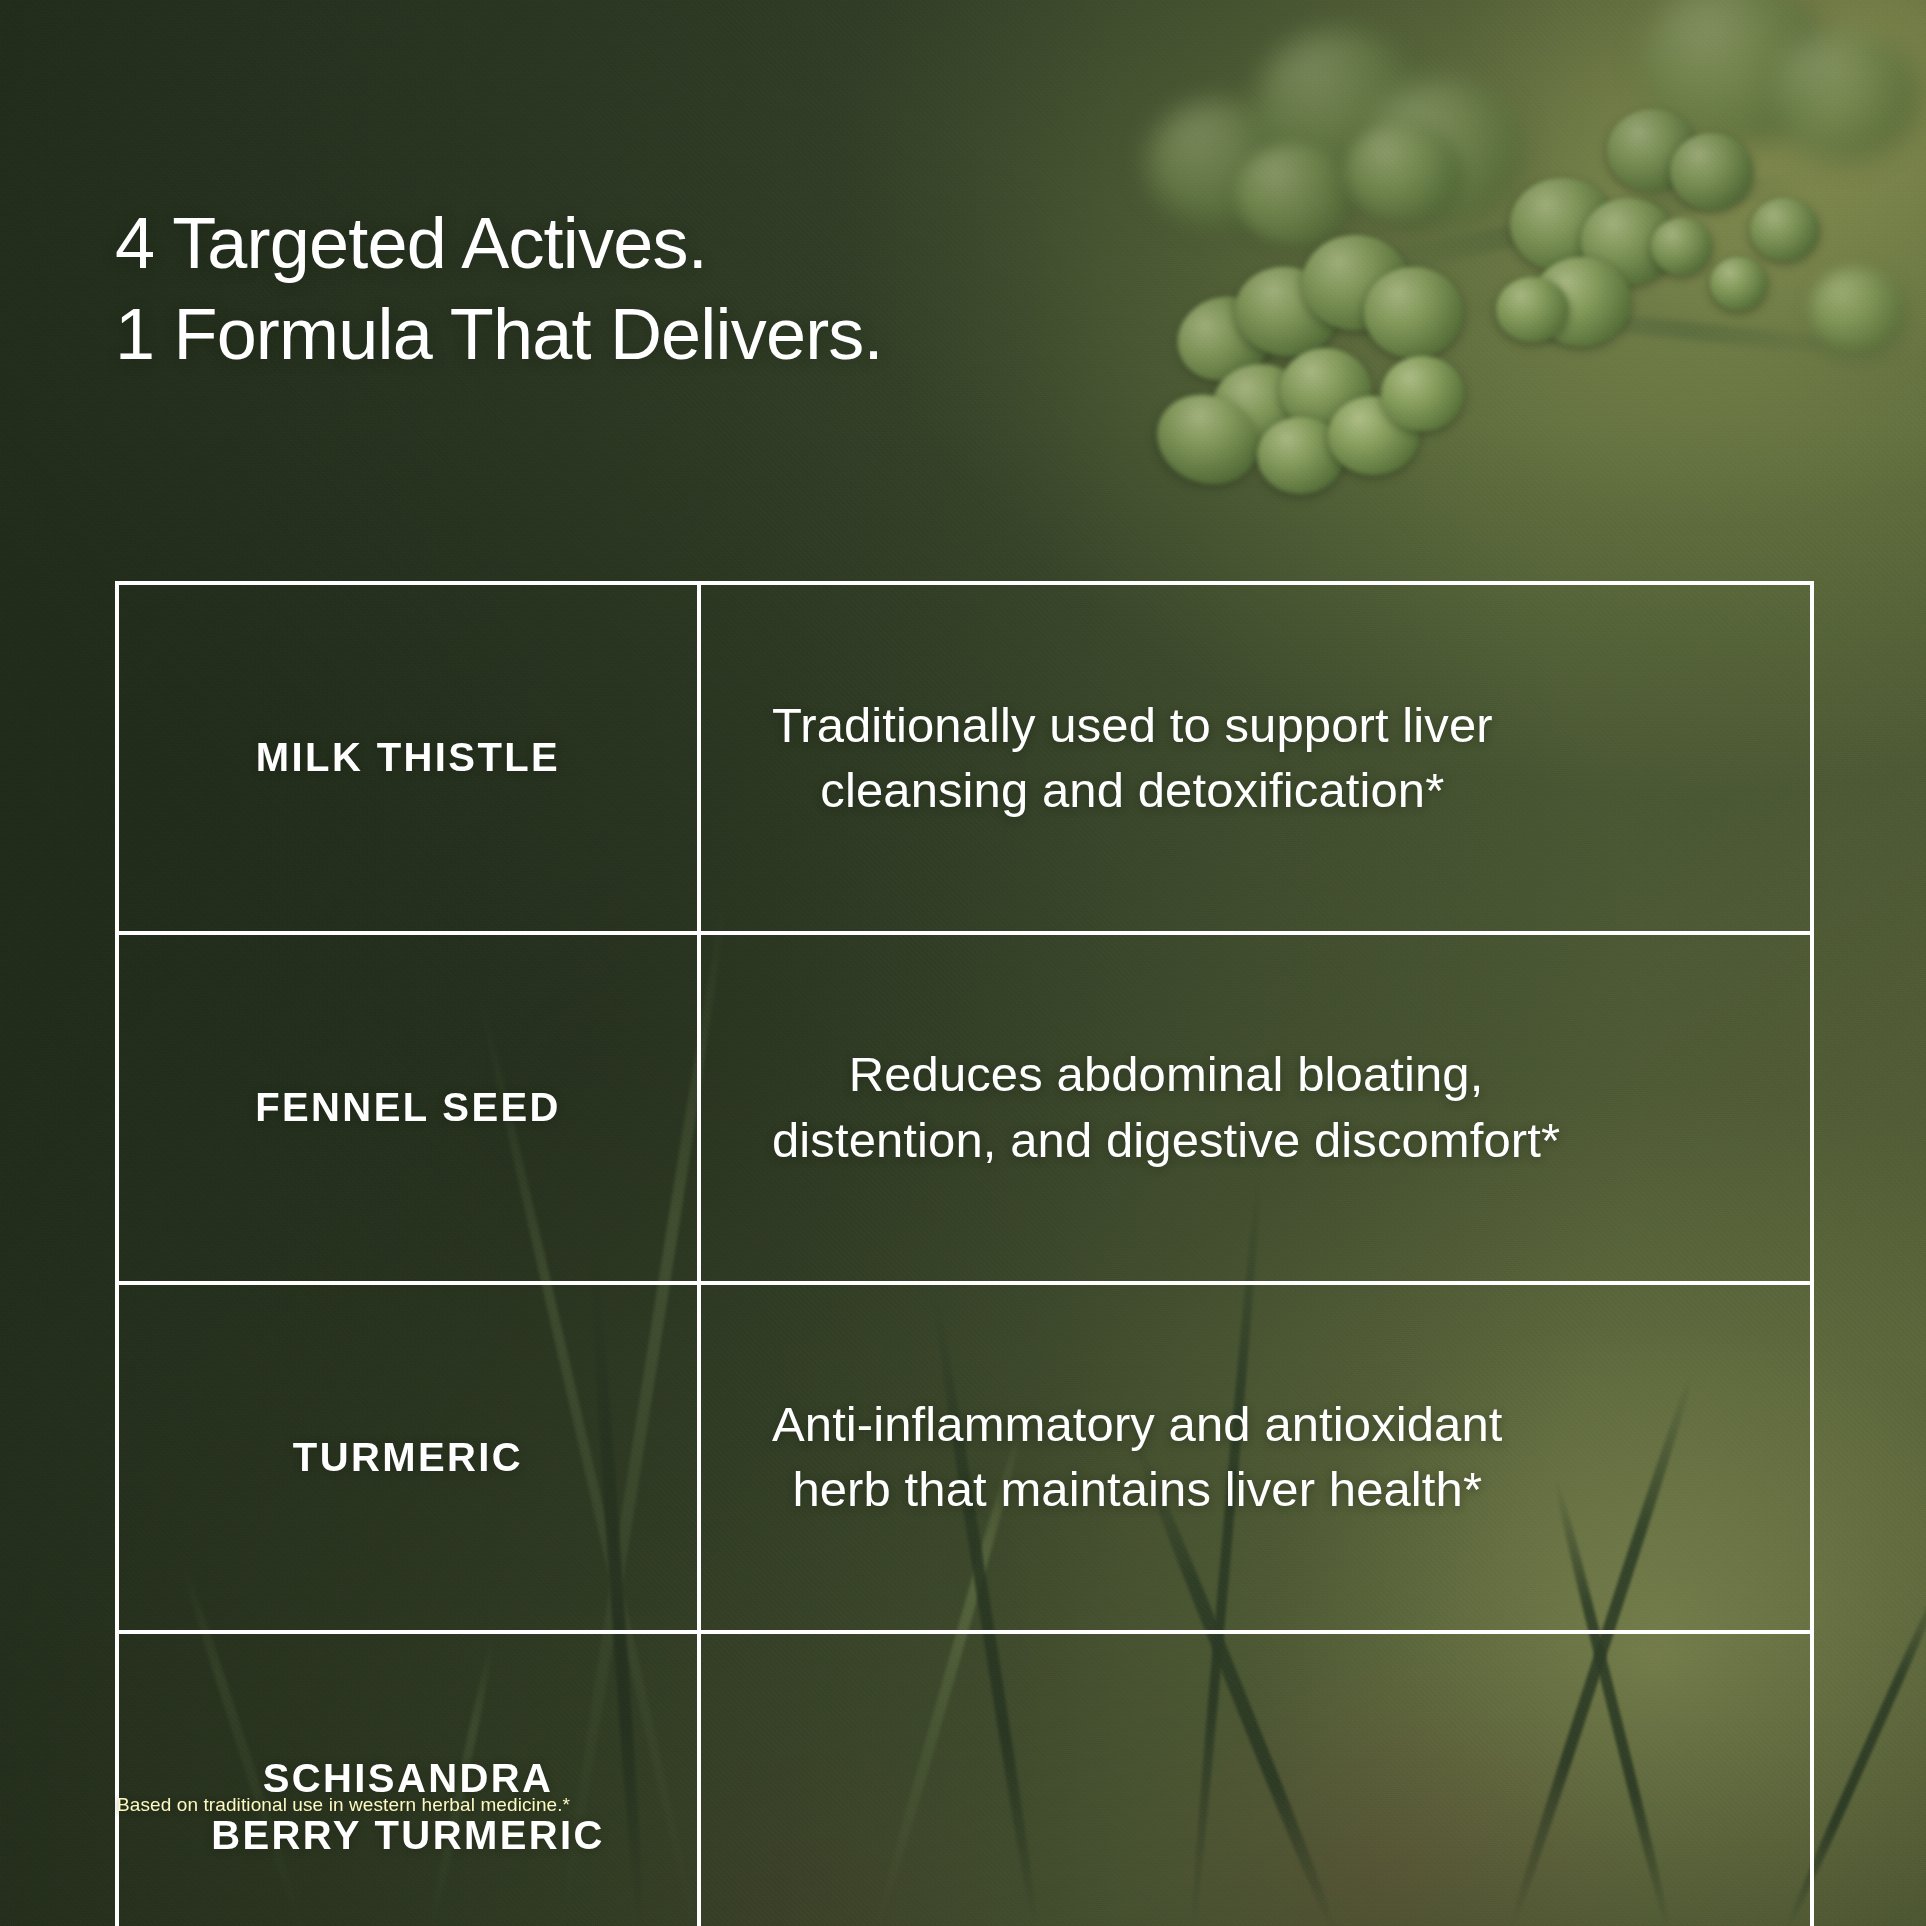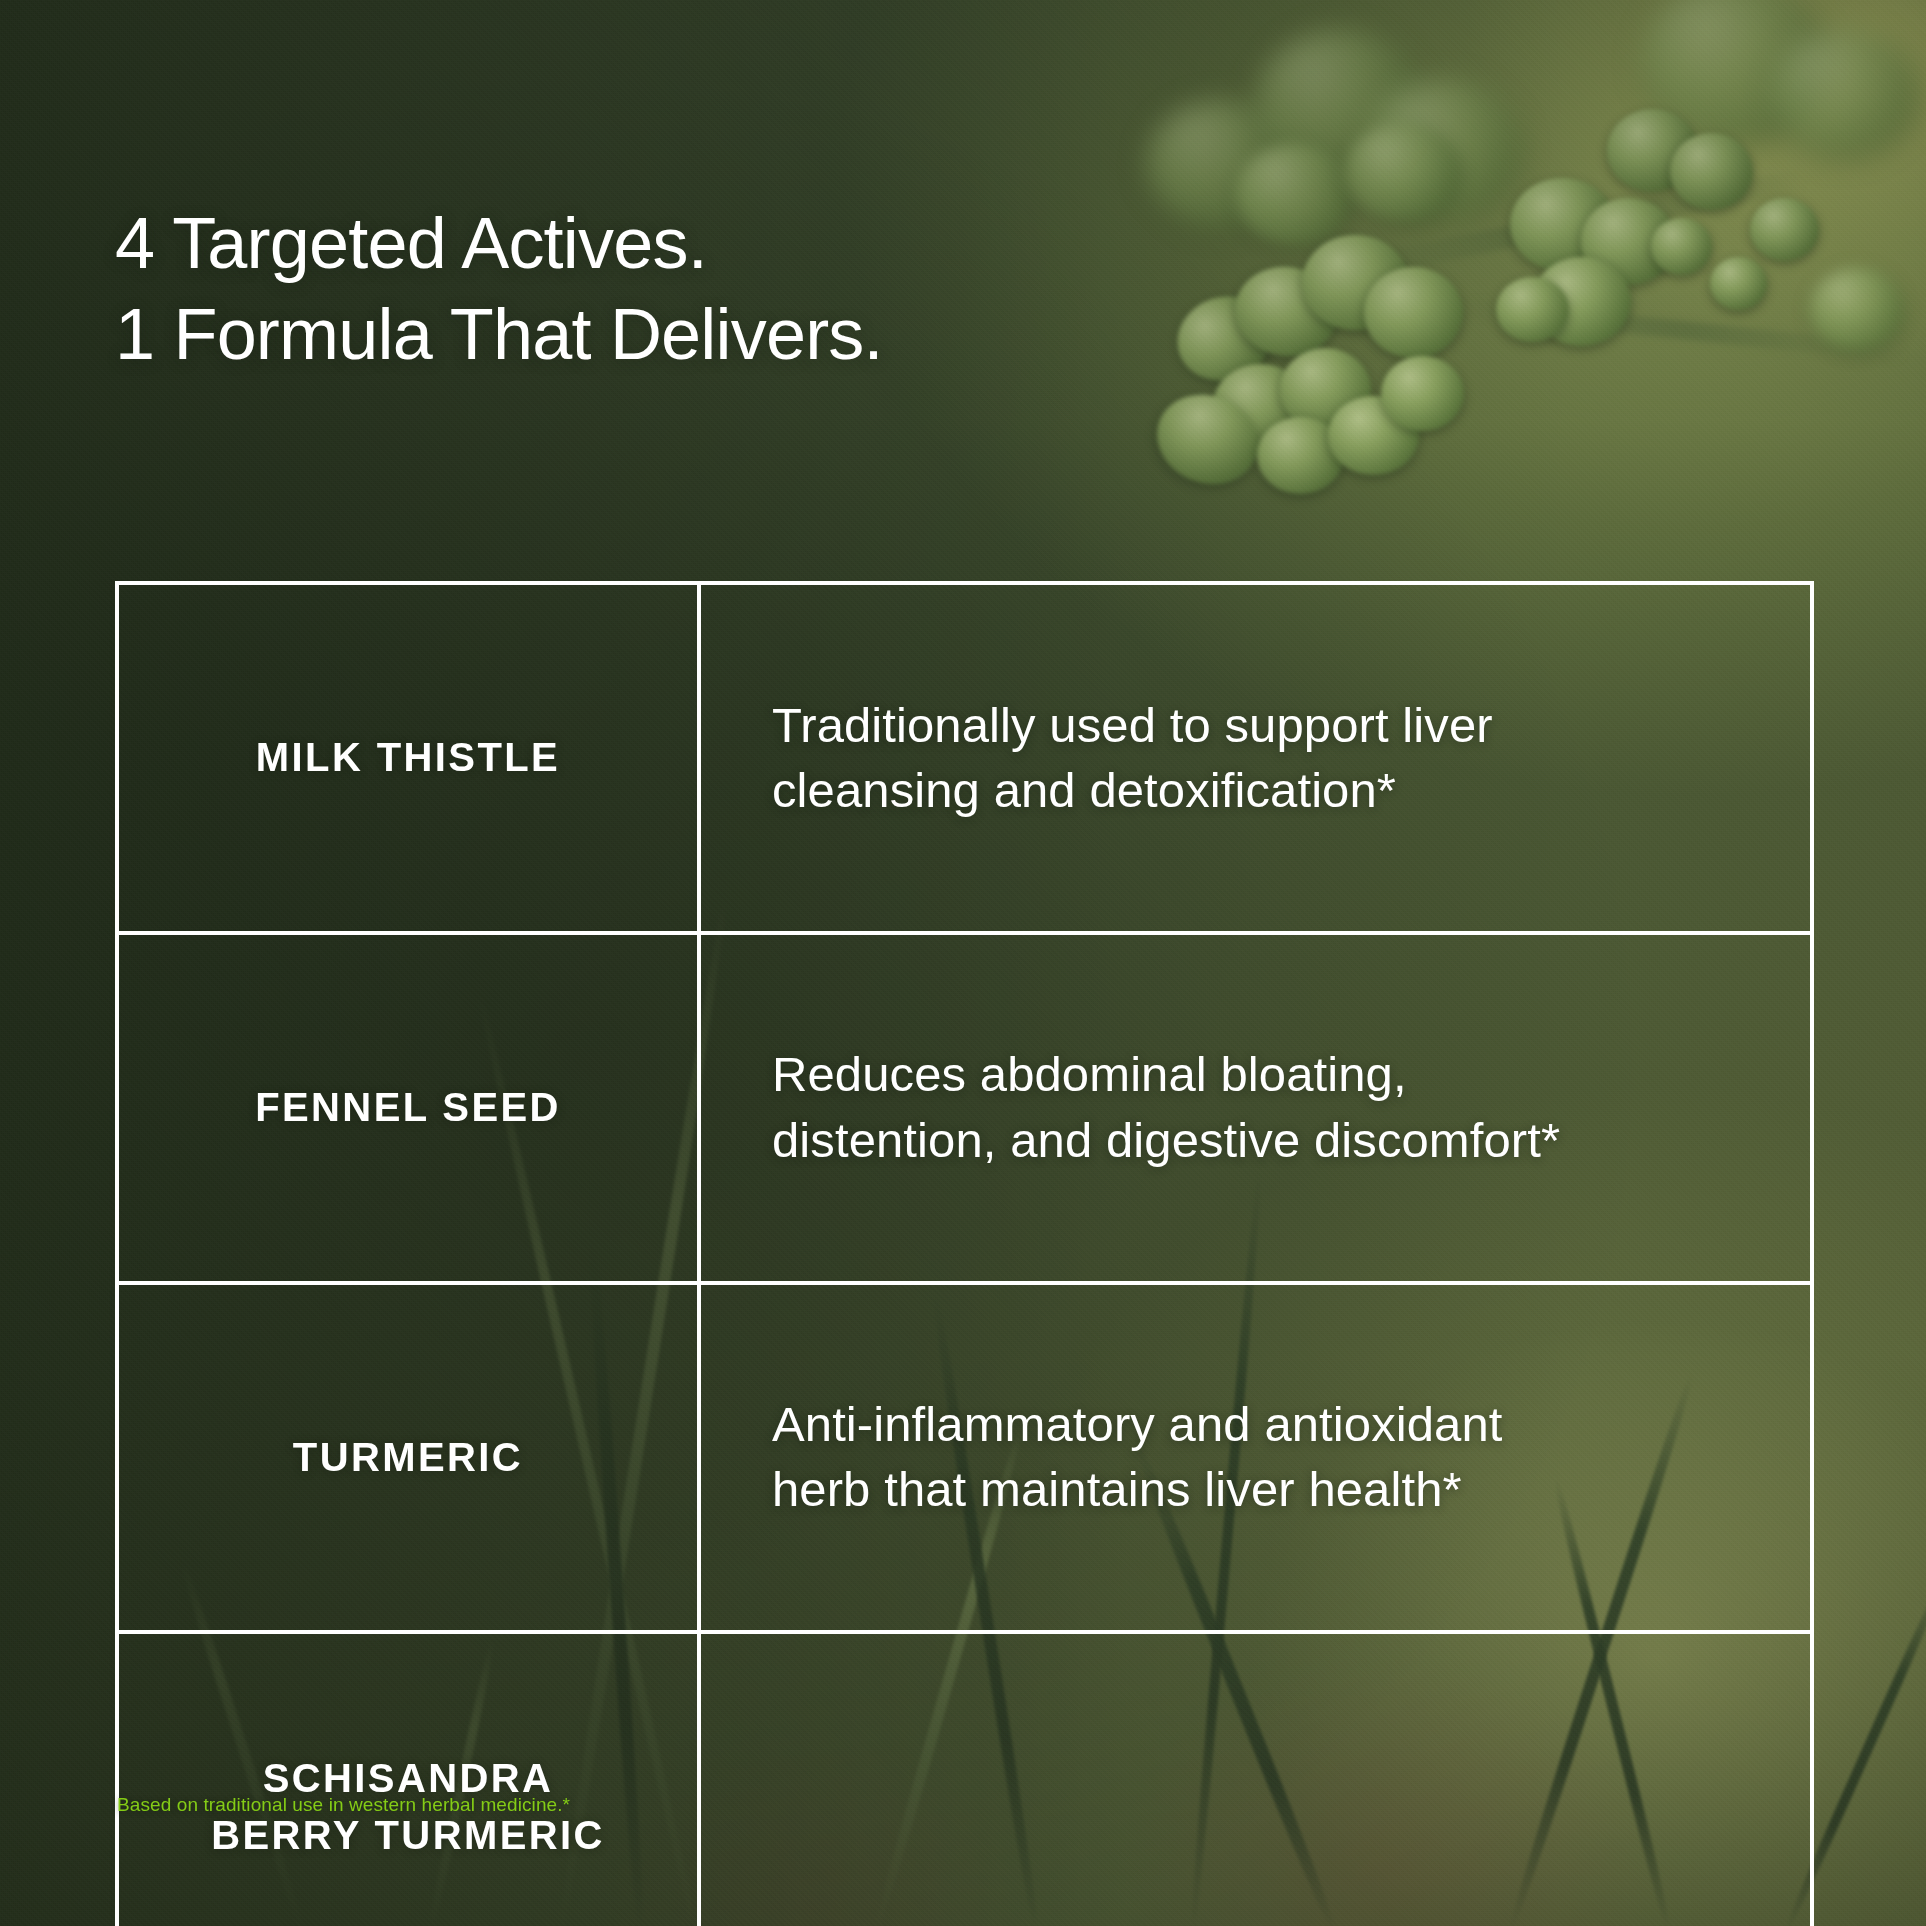--- a/index.html
+++ b/index.html
@@ -139,36 +139,37 @@
     line-height: 1.42;
     white-space: pre-line;
     text-shadow: 0 1px 8px rgba(20,28,16,0.40);
   }
   .cell-desc {
     flex: 1 1 auto;
     box-sizing: border-box;
     display: flex;
     align-items: center;
     padding: 10px 36px 10px 71px;
+    text-align: center;
   }
   .cell-desc span {
     color: #ffffff;
     font-size: 49px;
     font-weight: 400;
     line-height: 1.33;
     letter-spacing: 0.1px;
     white-space: pre-line;
     text-shadow: 0 2px 10px rgba(20,28,16,0.42);
   }
 
   .footnote {
     position: absolute;
     left: 117px;
     top: 1794px;
-    color: #84cc16;
+    color: #fef9c3;
     font-size: 19px;
     font-weight: 400;
     letter-spacing: 0.1px;
     text-shadow: 0 1px 6px rgba(20,28,16,0.45);
   }
 </style>
 </head>
 <body>
 
 <div class="canvas">

